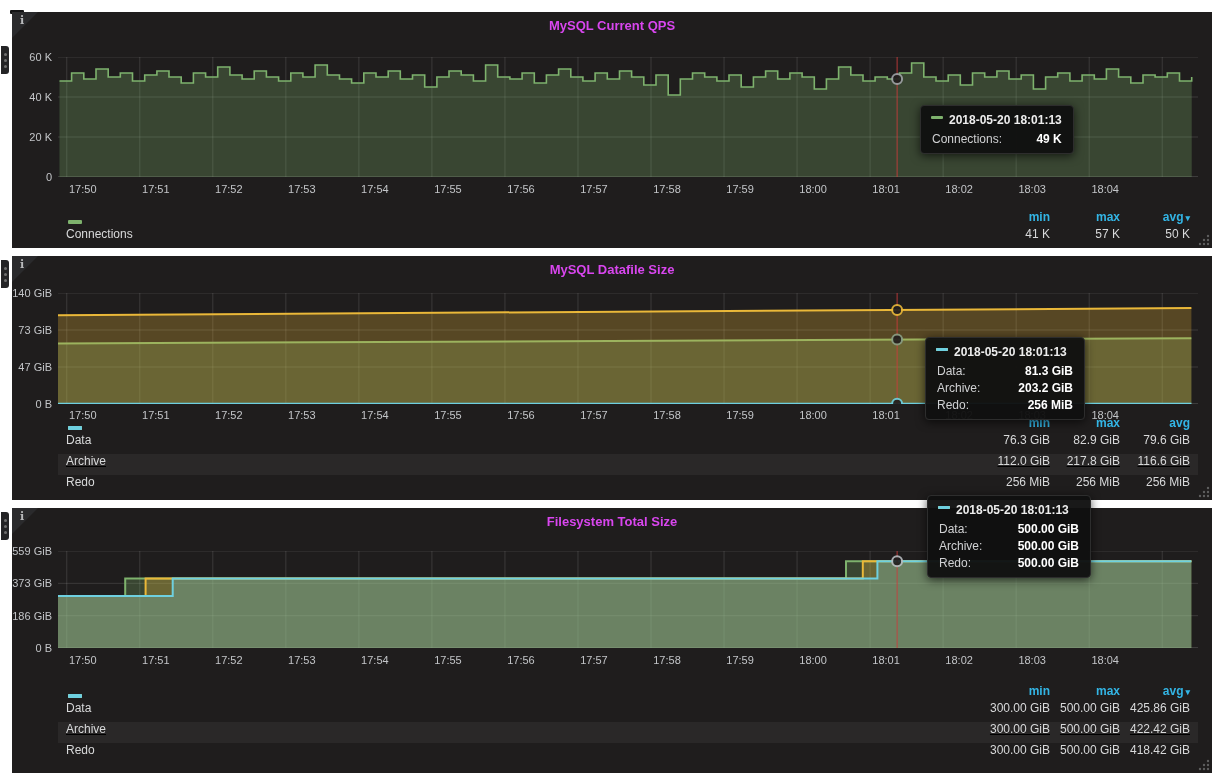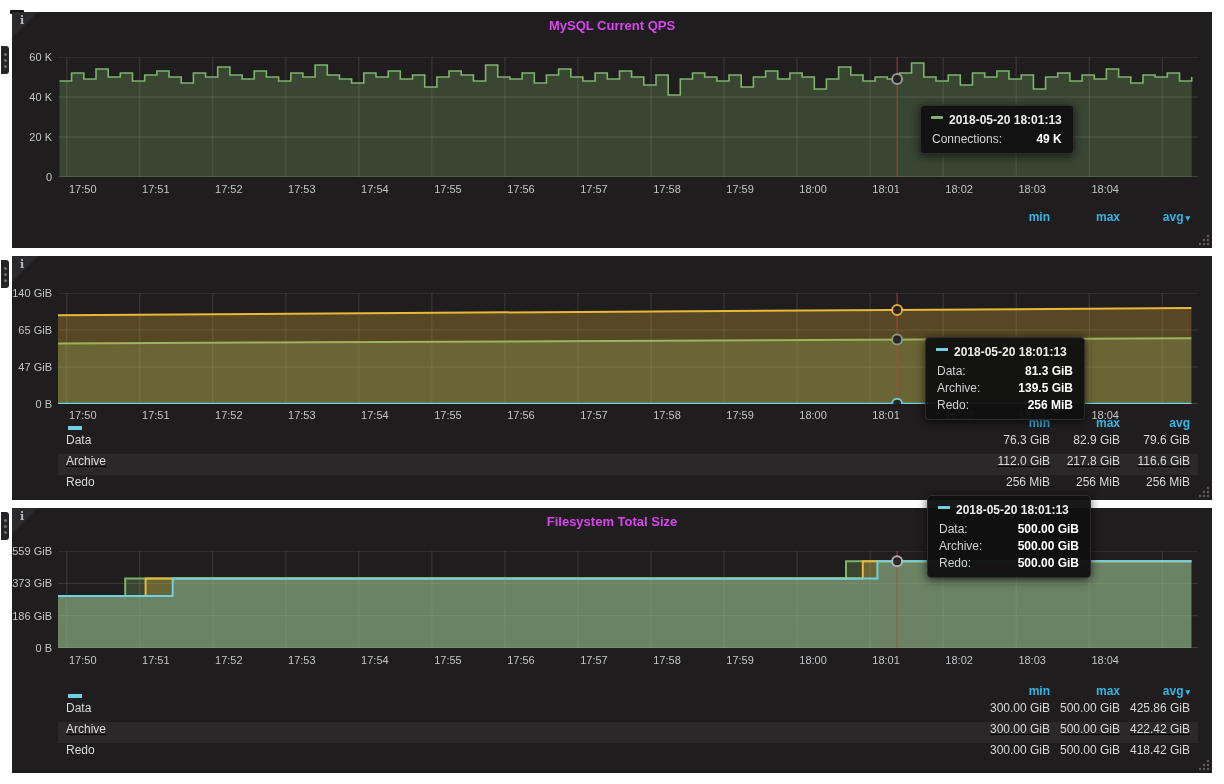--- a/index.html
+++ b/index.html
@@ -116,38 +116,48 @@
           <div class="xlabel" style="left: 958.155px;">18:03</div>
           <div class="xlabel" style="left: 1031.19px;">18:04</div>
         </div>
       <div class="legend">
           <div class="lg-row lg-head">
             <div class="lg-label"></div>
             <div class="lg-cell">min</div>
             <div class="lg-cell">max</div>
             <div class="lg-cell">avg<span class="caret">▾</span></div>
           </div>
+          <div class="lg-row">
+            <div class="lg-label">
+              <span class="dash" style="background: rgb(126, 178, 109);"></span>
+              <span>Connections</span>
+            </div>
+            <div class="lg-cell">41 K</div>
+            <div class="lg-cell">57 K</div>
+            <div class="lg-cell">50 K</div>
+          </div>
         </div>
       <svg class="grip" width="12" height="12">
           <circle cx="2" cy="10" r="1.2" fill="#5f5f5f"></circle>
           <circle cx="6" cy="10" r="1.2" fill="#5f5f5f"></circle>
           <circle cx="10" cy="10" r="1.2" fill="#5f5f5f"></circle>
           <circle cx="6" cy="6" r="1.2" fill="#5f5f5f"></circle>
           <circle cx="10" cy="6" r="1.2" fill="#5f5f5f"></circle>
           <circle cx="10" cy="2" r="1.2" fill="#5f5f5f"></circle>
         </svg>
     </div>
 
     <div class="panel p2">
       <div class="corner">
         <span class="info-i">i</span>
       </div>
+      <div class="panel-title">MySQL Datafile Size</div>
       <div class="ylabels">
           <div class="ylabel" style="top: 30px;">140 GiB</div>
-          <div class="ylabel" style="top: 67px;">65 GiB</div>
+          <div class="ylabel" style="top: 67px;">73 GiB</div>
           <div class="ylabel" style="top: 104px;">47 GiB</div>
           <div class="ylabel" style="top: 141px;">0 B</div>
         </div>
       <svg class="plot" preserveAspectRatio="none" viewBox="0 0 1140 111">
           <line x1="0" y1="0" x2="1140" y2="0" stroke="rgba(255,255,255,0.13)" stroke-width="1"></line>
           <line x1="0" y1="37" x2="1140" y2="37" stroke="rgba(255,255,255,0.13)" stroke-width="1"></line>
           <line x1="0" y1="74" x2="1140" y2="74" stroke="rgba(255,255,255,0.13)" stroke-width="1"></line>
           <line x1="0" y1="111" x2="1140" y2="111" stroke="rgba(255,255,255,0.28)" stroke-width="1"></line>
           <line x1="8.763613068545805" y1="0" x2="8.763613068545805" y2="111" stroke="rgba(255,255,255,0.13)" stroke-width="1"></line>
           <line x1="81.79372197309418" y1="0" x2="81.79372197309418" y2="111" stroke="rgba(255,255,255,0.13)" stroke-width="1"></line>
@@ -370,21 +380,21 @@
   <div class="tooltip" id="tt2">
     <div class="tt-head">2018-05-20 18:01:13</div>
     <div class="tt-row">
       <span class="dash" style="background: rgb(126, 178, 109);"></span>
       <span>Data:</span>
       <span class="tt-val">81.3 GiB</span>
     </div>
     <div class="tt-row">
       <span class="dash" style="background: rgb(234, 184, 57);"></span>
       <span>Archive:</span>
-      <span class="tt-val">139.5 GiB</span>
+      <span class="tt-val">203.2 GiB</span>
     </div>
     <div class="tt-row">
       <span class="dash" style="background: rgb(110, 208, 224);"></span>
       <span>Redo:</span>
       <span class="tt-val">256 MiB</span>
     </div>
   </div>
 
   <div class="tooltip" id="tt3">
     <div class="tt-head">2018-05-20 18:01:13</div>

